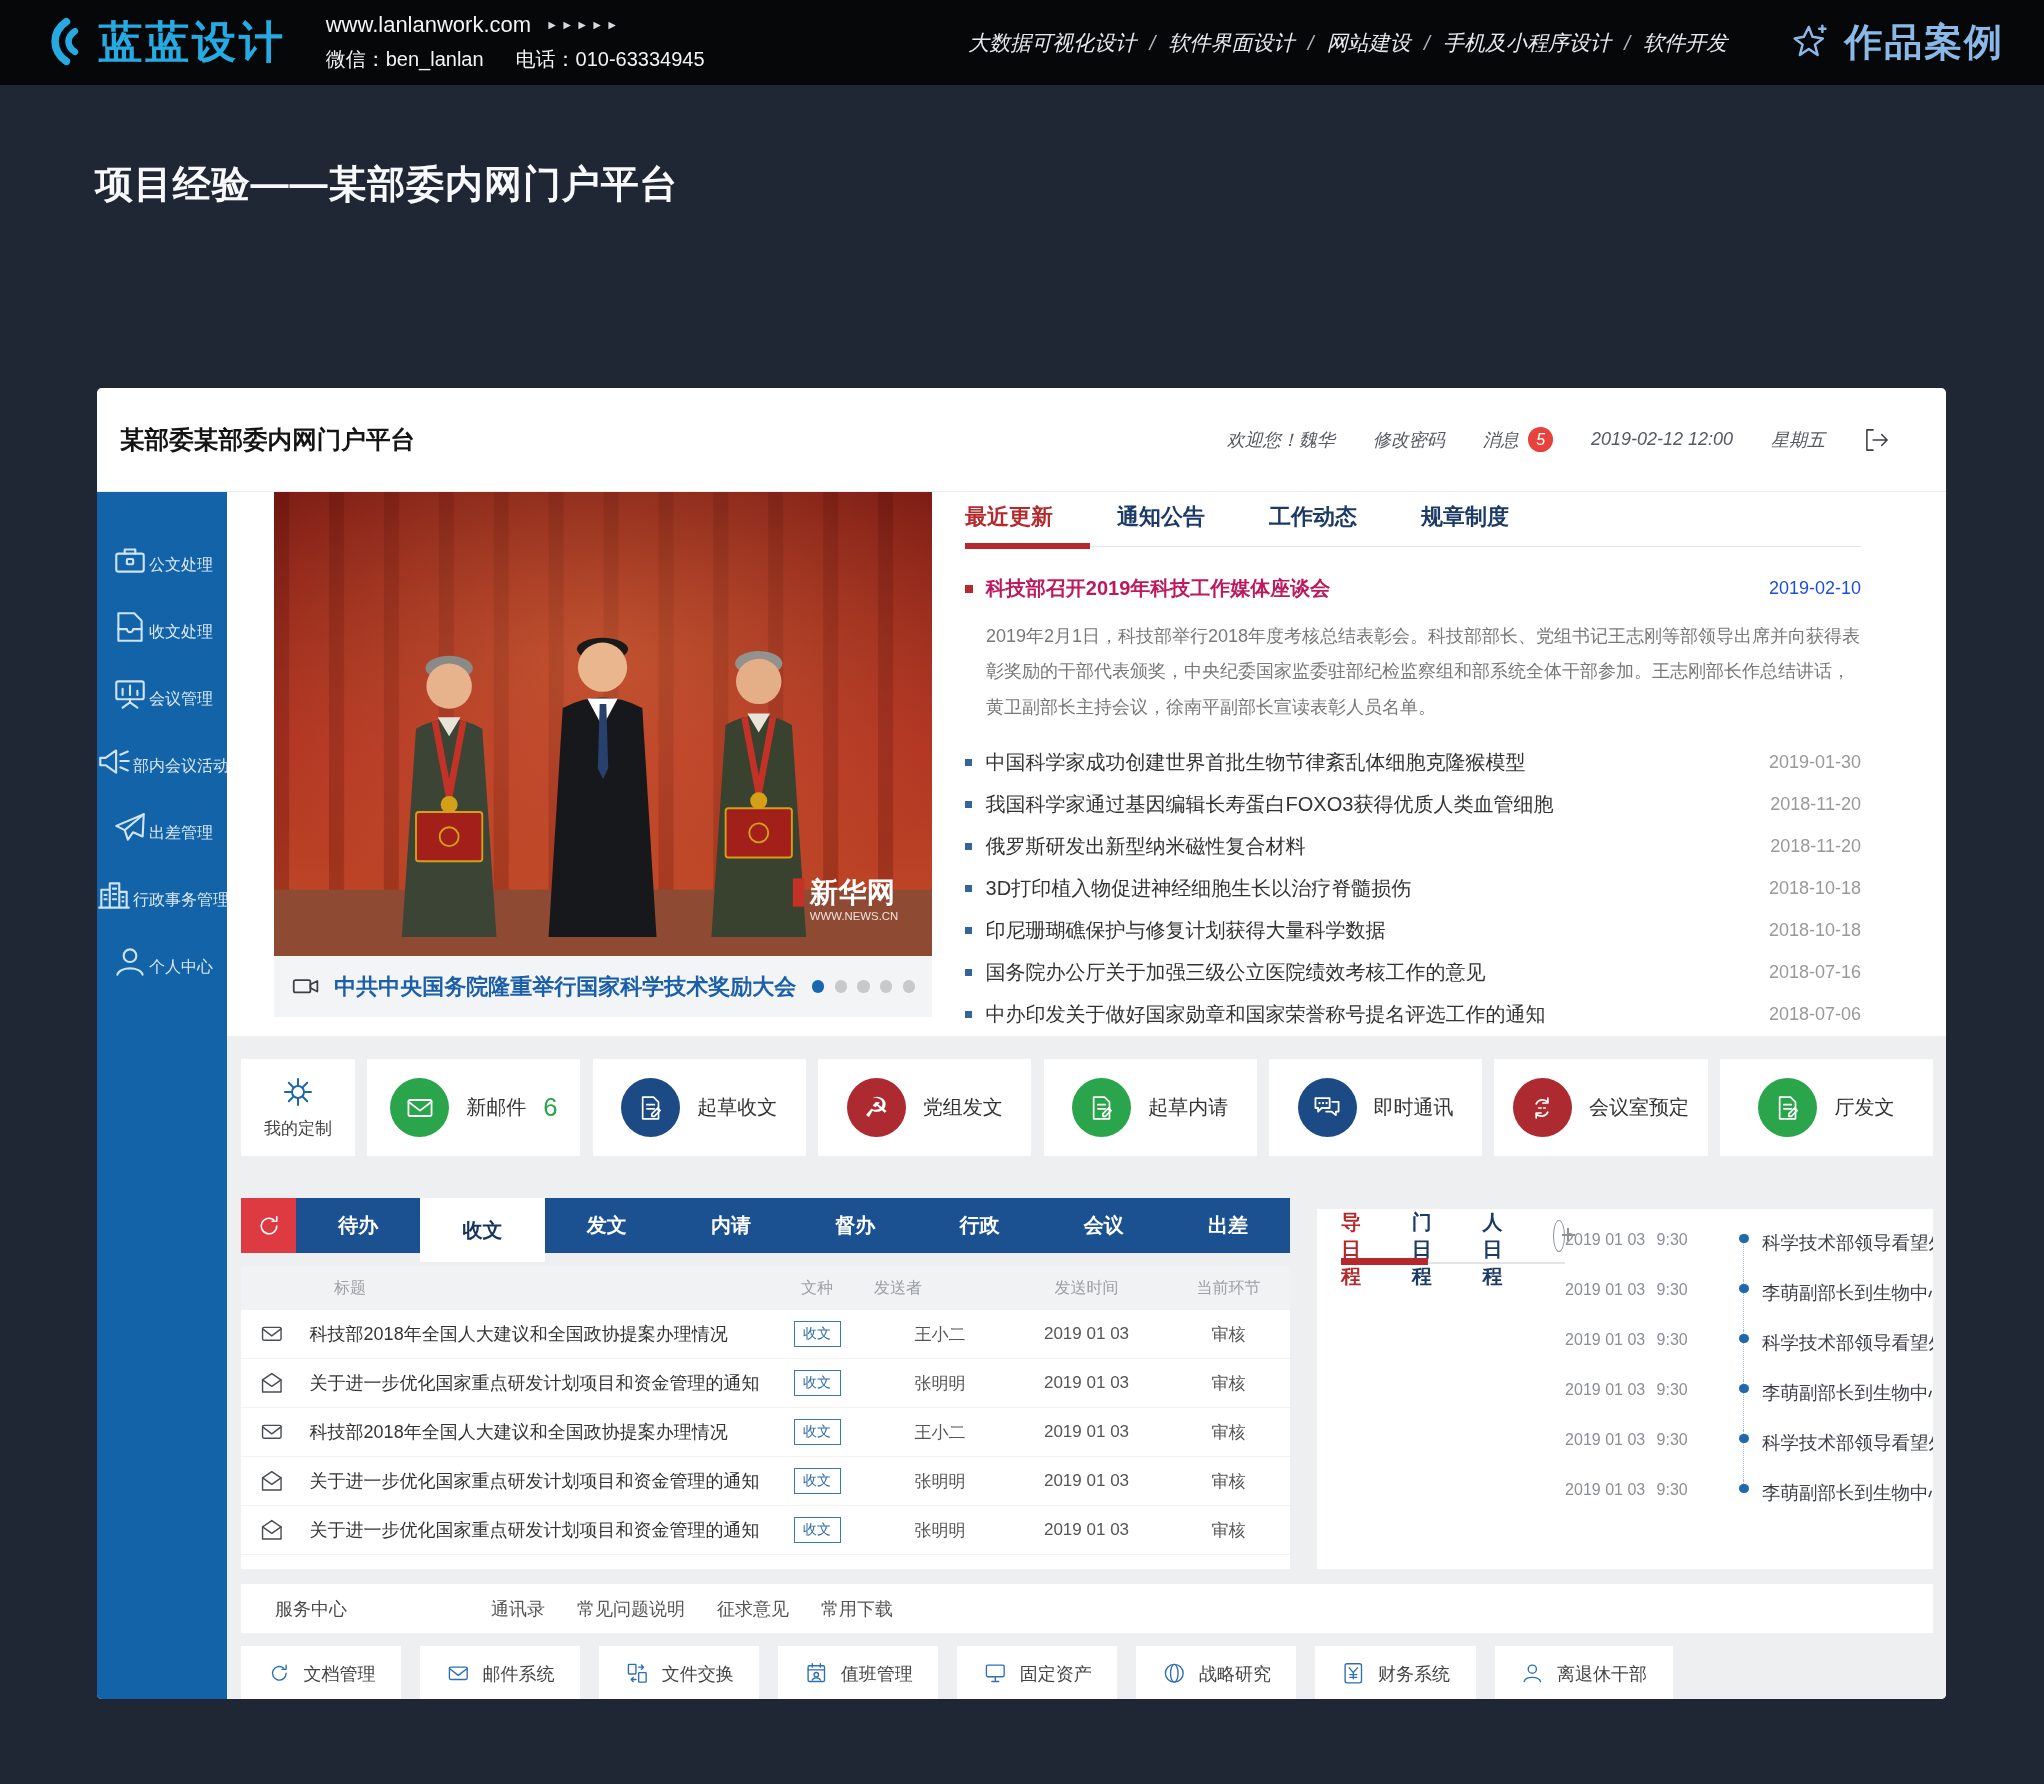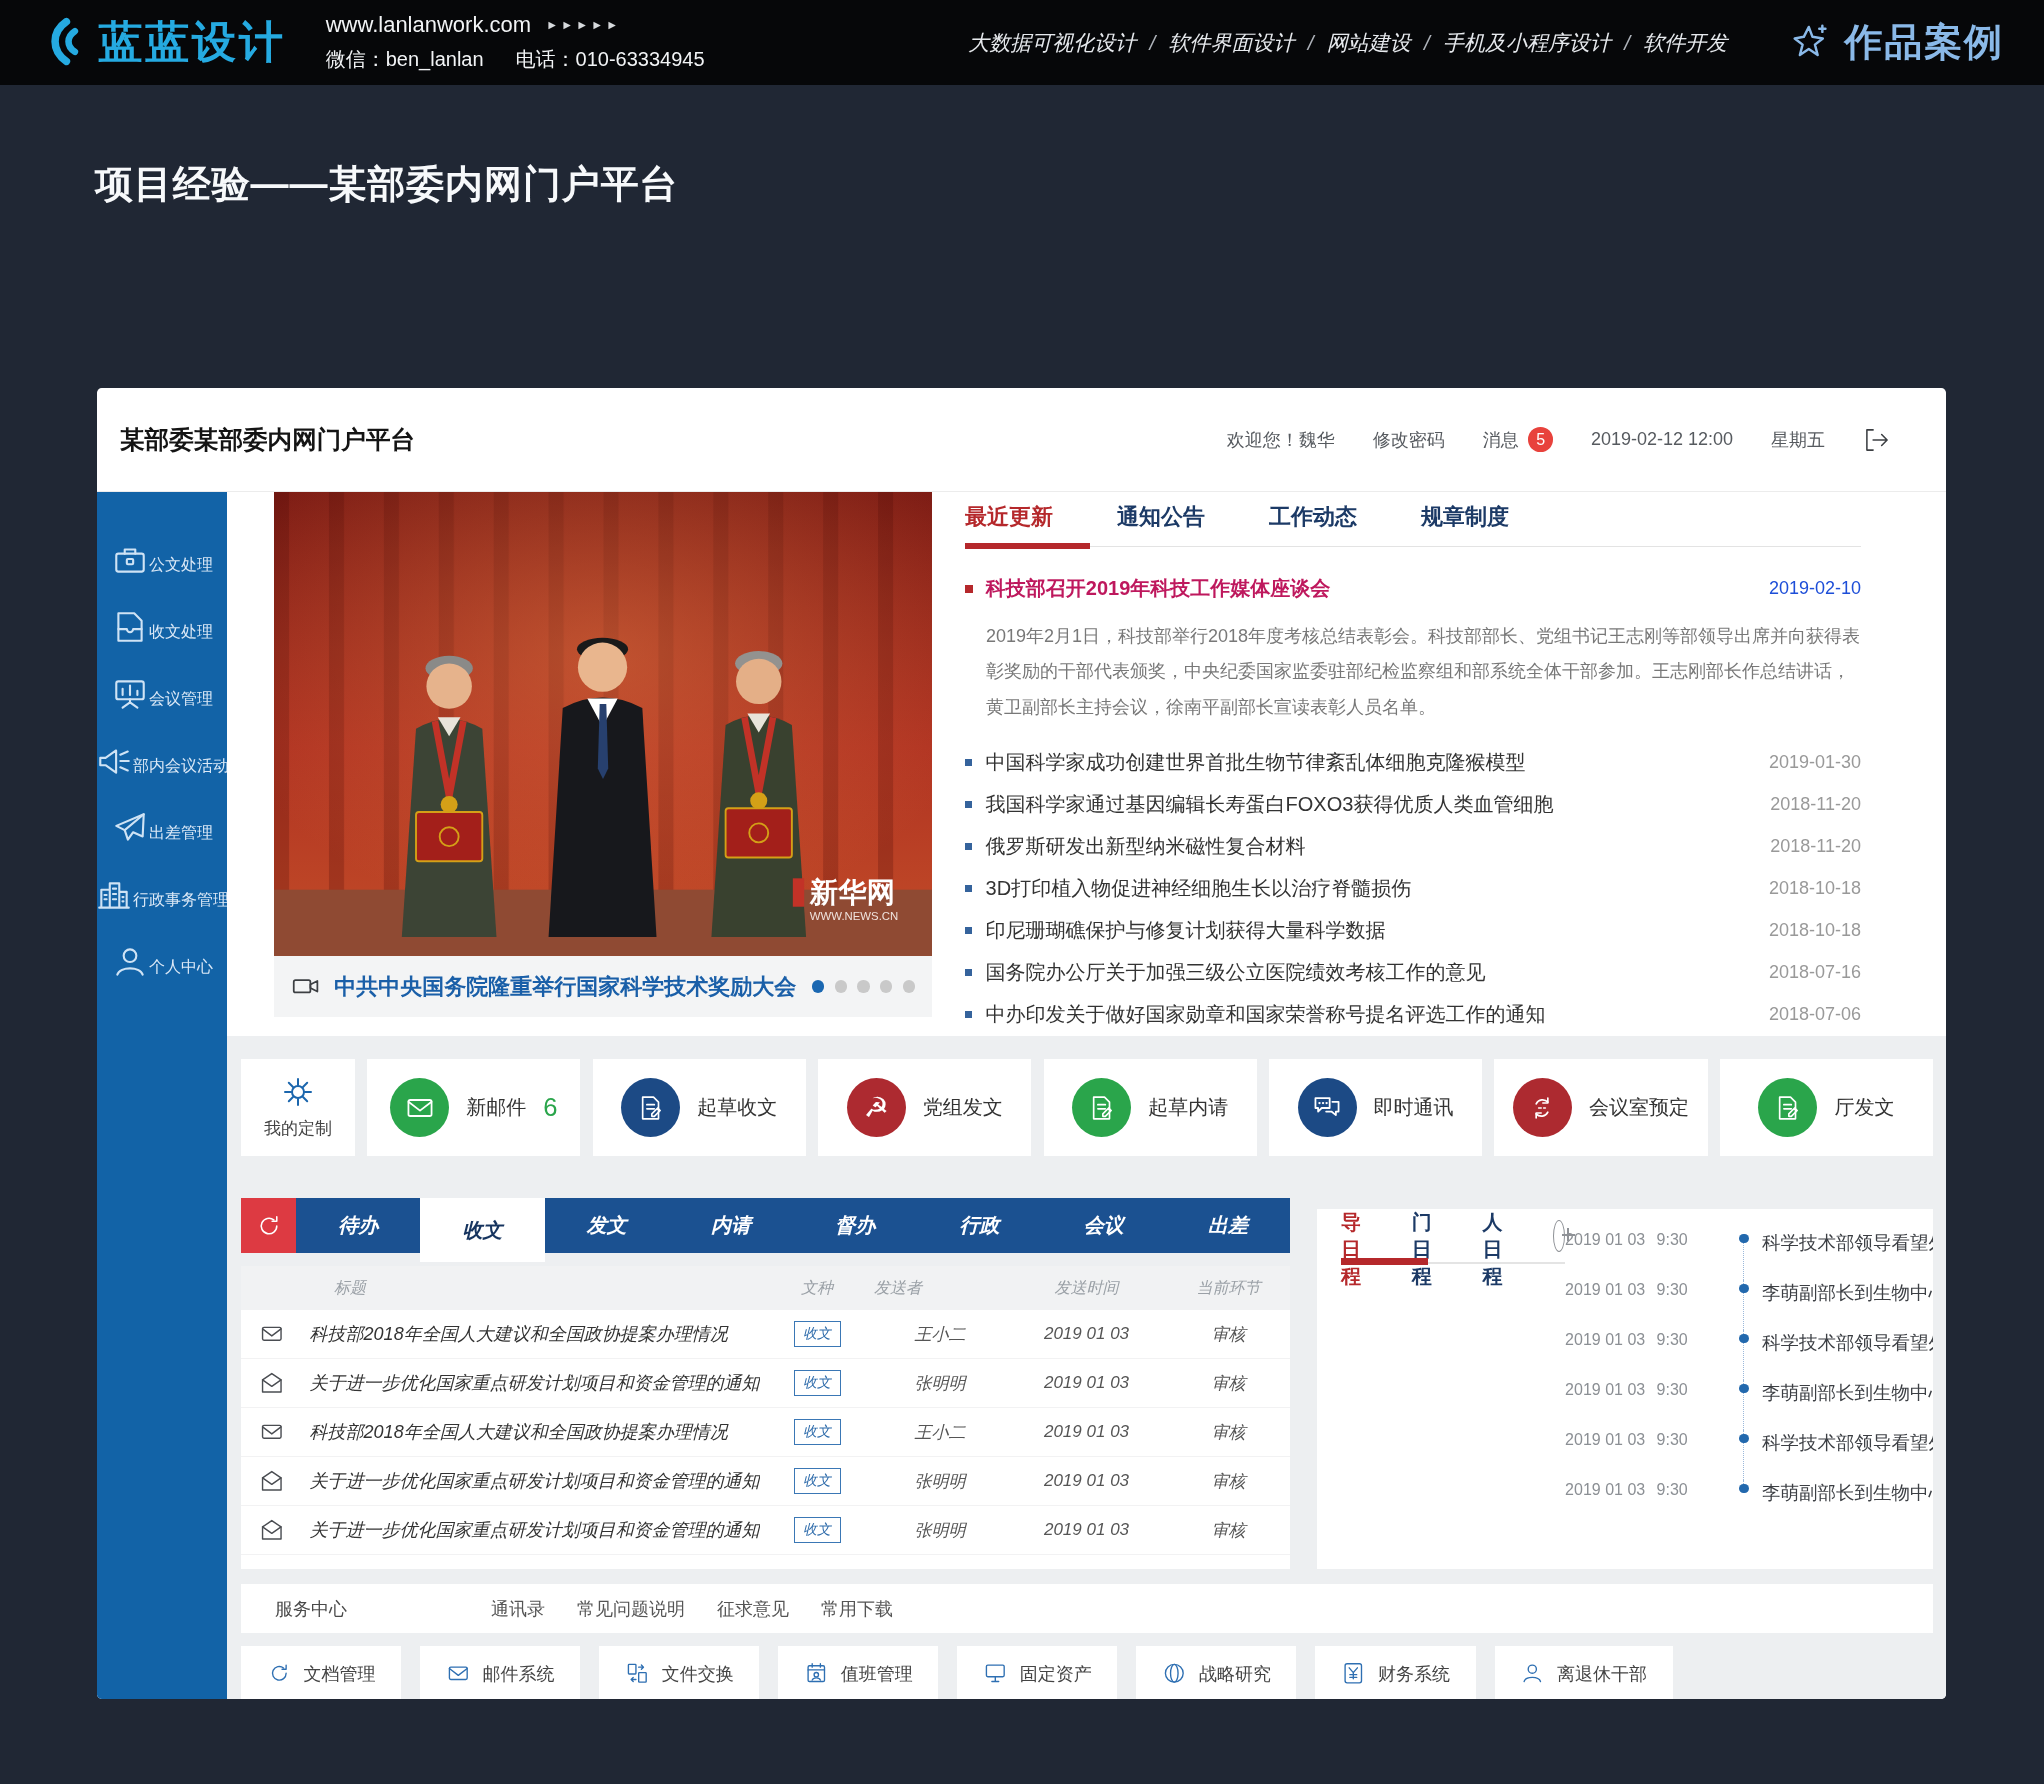--- a/index.html
+++ b/index.html
@@ -27,21 +27,21 @@
   .pf { margin-left:62px; display:flex; align-items:center; gap:13.2px; color:#8ab9e8; }
   .pf-label { font-size:38px; font-weight:bold; letter-spacing:1.9px; }
 
   
   .hero { position:absolute; left:95px; top:159px; font-size:38px; font-weight:bold; color:#f7f9fb; letter-spacing:0.9px; }
 
   
   .win { position:absolute; left:97px; top:388px; width:1849px; height:1311px; background:#fff; border-radius:4.7px; overflow:hidden; }
   .win-head { height:104px; border-bottom:0.9px solid #ececec; display:flex; align-items:center; padding:0 55px 0 23px; }
   .win-title { font-size:24.6px; font-weight:bold; color:#141414; }
-  .userbar { margin-left:auto; display:flex; align-items:center; gap:38px; font-size:18px; color:#565a5f; }
+  .userbar { margin-left:auto; display:flex; align-items:center; gap:38px; font-size:18px; color:#565a5f;font-style:italic; }
   .msg { display:flex; align-items:center; gap:9.5px; }
   .badge { width:24.6px; height:24.6px; border-radius:50%; background:#e8423c; color:#fff; font-size:16px;
            display:flex; align-items:center; justify-content:center; }
   .logout { color:#3c3f43; display:flex; }
 
   
   .sidebar { position:absolute; left:0; top:104px; width:130px; height:1207px; background:#1263a7;
              display:flex; flex-direction:column; align-items:center; padding-top:49px; }
   .sb-item { display:flex; flex-direction:row; align-items:center; margin-bottom:29px; cursor:pointer; }
   .sb-item .sbi { color:#cfe3f5; }
@@ -83,21 +83,21 @@
   .act.first { flex:0 0 114px; flex-direction:column; gap:7.6px; color:#1b66ad; }
   .act .al { font-size:20px; color:#333; }
   .act.first .al { font-size:17px; color:#444; }
   .circ { width:59px; height:59px; border-radius:50%; color:#fff; display:flex; align-items:center; justify-content:center; flex:none; }
   .cg { background:#2aa54b; } .cnv { background:#1c4a85; } .crd { background:#ad2a30; } .cbl { background:#1a64ad; }
   .abadge { font-size:25.6px; color:#2aa54b; }
   .party { font-size:28px; line-height:1; }
 
   
   .panel-row { margin:42px 14px 0 14px; display:flex; gap:26.5px; align-items:stretch; height:371px; }
-  .todo { flex:0 0 1049px; display:flex; flex-direction:column;font-style:italic; }
+  .todo { flex:0 0 1049px; display:flex; flex-direction:column; }
   .t-head { display:flex; height:55px; }
   .t-ico { width:55px; background:#dd3a42; color:#fff; display:flex; align-items:center; justify-content:center; flex:none; }
   .t-tabs { flex:1; background:#1b5191; display:flex; }
   .t-tab { flex:1; display:flex; align-items:center; justify-content:center; color:#fff; font-size:20px; font-weight:bold; cursor:pointer; }
   .t-tab.on { background:#fff; color:#16345f; height:64px; position:relative; z-index:2; }
   .t-cols { margin-top:13.2px; height:44px; background:#f1f2f3; display:flex; align-items:center; font-size:16px; color:#9aa0a6; }
   .c-icon { width:61px; flex:none; }
   .c-title { flex:1; padding-left:32px; }
   .c-type { width:114px; text-align:center; flex:none; }
   .c-sender { width:132px; flex:none; }

